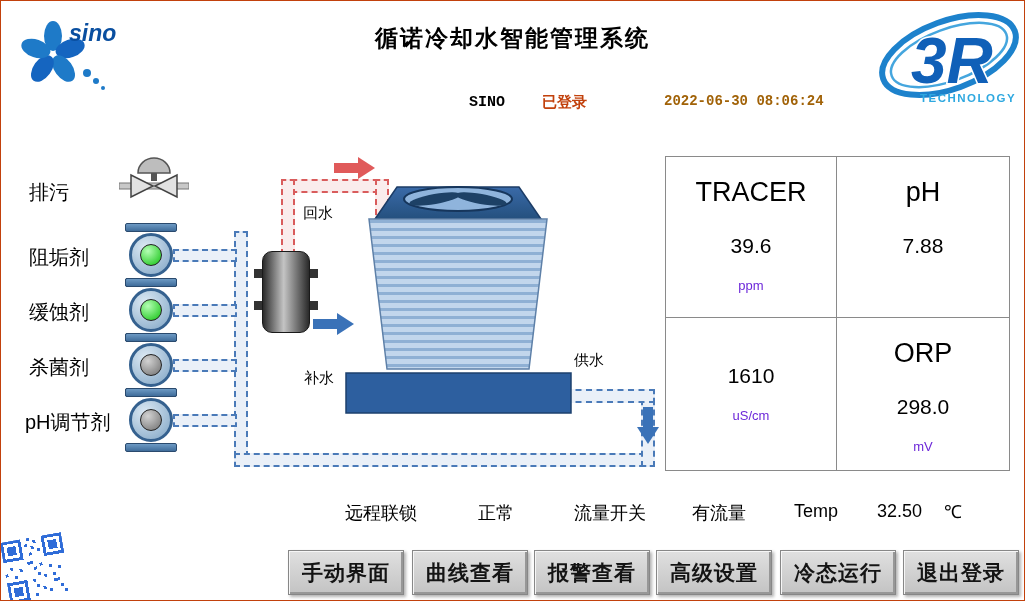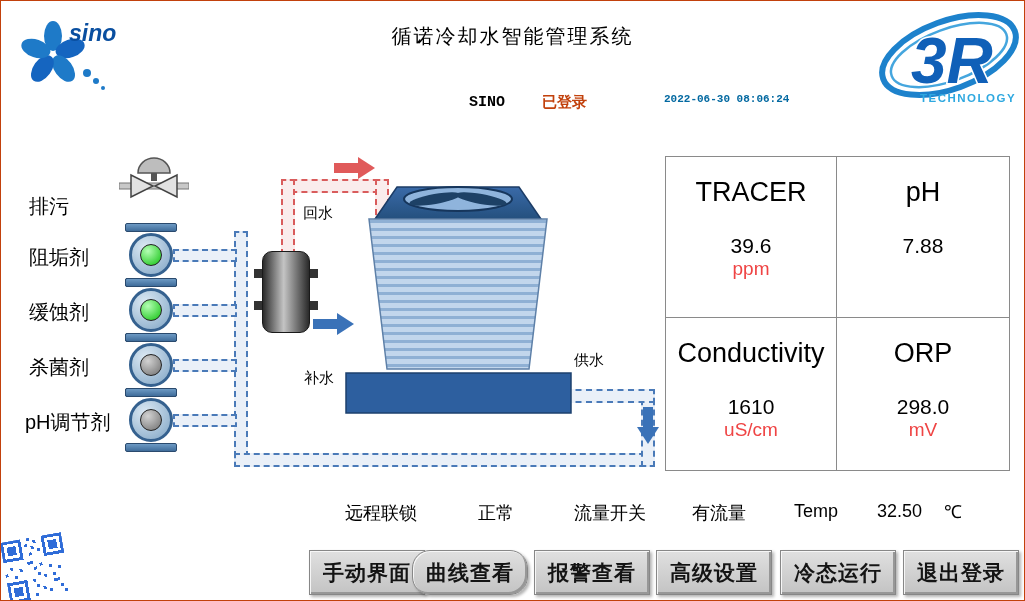--- a/index.html
+++ b/index.html
@@ -4,24 +4,24 @@
 <style>
   * { margin:0; padding:0; box-sizing:border-box; }
   body { background:#e8e8e8; font-family:"Liberation Sans", sans-serif; }
   .screen {
     position:relative; width:1025px; height:601px; background:#ffffff;
     border:1px solid #c2410c; overflow:hidden; font-family:"Liberation Sans", sans-serif;
   }
   .abs { position:absolute; }
 
   
-  .page-title { top:22px; left:0; width:100%; text-align:center; font-size:20px; font-weight:400; letter-spacing:2px; color:#000; }
+  .page-title { top:22px; left:0; width:100%; text-align:center; font-size:23px; font-weight:700; letter-spacing:2px; color:#000; }
   .hdr-user { left:468px; top:93px; font-family:"Liberation Mono", monospace; font-weight:700; font-size:15px; color:#000; }
   .hdr-login { left:541px; top:92px; font-size:15px; font-weight:600; color:#c2410c; }
-  .hdr-datetime { left:663px; top:92px; font-family:"Liberation Mono", monospace; font-weight:700; font-size:11px; color:#0369a1; }
+  .hdr-datetime { left:663px; top:92px; font-family:"Liberation Mono", monospace; font-weight:700; font-size:14px; color:#a16207; }
 
   
   .chem-label { left:28px; font-size:20px; color:#000; white-space:nowrap; }
 
   
   .pump { position:absolute; left:124px; width:52px; }
   .pump-cap, .pump-base { height:9px; background:linear-gradient(#6d9ac4,#3f6c9a); border:1px solid #2a4a6e; border-radius:2px; }
   .pump-body { width:44px; height:44px; margin:1px auto; border-radius:50%;
     background:radial-gradient(circle at 35% 30%, #dce9f4, #7fa4c4); border:3px solid #35618f;
     display:flex; align-items:center; justify-content:center; }
@@ -53,21 +53,21 @@
   .flow-label { position:absolute; font-size:15px; color:#000; white-space:nowrap; }
 
   
   .data-panel { left:664px; top:155px; width:345px; height:315px; border:1px solid #8a8a8a;
     display:grid; grid-template-columns:170px 1fr; grid-template-rows:160px 1fr; background:#fff; }
   .dp-cell { display:flex; flex-direction:column; align-items:center; padding-top:20px; }
   .dp-cell.bl { border-left:1px solid #8a8a8a; }
   .dp-cell.bt { border-top:1px solid #8a8a8a; }
   .dp-label { font-size:27px; color:#000; }
   .dp-value { font-size:21px; color:#000; margin-top:26px; min-height:22px; }
-  .dp-unit { font-size:19px; color:#ef4444; min-height:20px; }
+  .dp-unit { font-size:13px; color:#6d28d9; margin-top:20px; min-height:20px; }
 
   
   .sb { position:absolute; top:500px; font-size:18px; color:#000; white-space:nowrap; }
 
   
   .nav-btn { position:absolute; top:549px; width:116px; height:45px; display:flex; align-items:center; justify-content:center;
     font-size:21px; font-weight:700; color:#141414; letter-spacing:1px;
     background:linear-gradient(#e0e0e0,#c3c3c3); border:1px solid #878787;
     box-shadow: inset 1px 1px 0 #f6f6f6, inset -2px -2px 0 #979797, 2px 2px 3px rgba(0,0,0,0.30);
     cursor:pointer; user-select:none; }
@@ -100,21 +100,21 @@
 
   <svg class="abs" style="left:872px; top:2px;" width="152" height="114" viewBox="0 0 152 114">
     <g transform="rotate(-20 76 52)">
       <ellipse cx="76" cy="52" rx="70" ry="34" fill="none" stroke="#1d82cc" stroke-width="6"></ellipse>
       <ellipse cx="76" cy="52" rx="61" ry="26" fill="none" stroke="#45a6de" stroke-width="2.5"></ellipse>
     </g>
     <text x="38" y="80" font-size="64" font-weight="bold" font-style="italic" fill="#1060b8" stroke="#ffffff" stroke-width="3" paint-order="stroke" font-family="Liberation Sans, sans-serif">3R</text>
     <text x="47" y="99" font-size="11.5" font-weight="bold" fill="#2ea8e0" letter-spacing="1.5" font-family="Liberation Sans, sans-serif">TECHNOLOGY</text>
   </svg>
 
-  <div class="abs chem-label" style="top:192px;font-family:Liberation Mono, monospace;">排污</div>
+  <div class="abs chem-label" style="top:178px;font-family:Liberation Mono, monospace;">排污</div>
   <div class="abs chem-label" style="top:243px;">阻垢剂</div>
   <div class="abs chem-label" style="top:298px;">缓蚀剂</div>
   <div class="abs chem-label" style="top:353px;">杀菌剂</div>
   <div class="abs chem-label" style="top:408px; left:24px;">pH调节剂</div>
 
   <svg class="abs" style="left:118px; top:146px;" width="70" height="58" viewBox="0 0 70 58">
     <rect x="0" y="36" width="70" height="6" fill="#c8c8c8" stroke="#777" stroke-width="1"></rect>
     <path d="M19,26 A16,15 0 0 1 51,26 Z" fill="#bdbdbd" stroke="#555" stroke-width="1.5"></path>
     <rect x="32" y="26" width="6" height="8" fill="#555"></rect>
     <polygon points="12,28 12,50 34,39" fill="#e2e2e2" stroke="#444" stroke-width="1.5"></polygon>
@@ -211,21 +211,20 @@
       <div class="dp-label">TRACER</div>
       <div class="dp-value">39.6</div>
       <div class="dp-unit">ppm</div>
     </div>
     <div class="dp-cell bl">
       <div class="dp-label">pH</div>
       <div class="dp-value">7.88</div>
       <div class="dp-unit"></div>
     </div>
     <div class="dp-cell bt">
-      <div class="dp-label">Conductivity</div>
       <div class="dp-value">1610</div>
       <div class="dp-unit">uS/cm</div>
     </div>
     <div class="dp-cell bl bt">
       <div class="dp-label">ORP</div>
       <div class="dp-value">298.0</div>
       <div class="dp-unit">mV</div>
     </div>
   </div>
 
@@ -277,20 +276,20 @@
           <rect x="12" y="17" width="1" height="1"></rect>
         <rect x="14" y="18" width="1" height="1"></rect>
           <rect x="9" y="19" width="1" height="1"></rect>
           <rect x="18" y="17" width="1" height="1"></rect>
         <rect x="19" y="19" width="1" height="1"></rect>
           <rect x="16" y="13" width="1" height="1"></rect>
       </g>
     </svg>
   </div>
 
-  <div class="nav-btn" style="left:287px;margin-left:21px;">手动界面</div>
-  <div class="nav-btn" style="left:411px;border-radius:18px;">曲线查看</div>
+  <div class="nav-btn" style="left:287px;">手动界面</div>
+  <div class="nav-btn" style="left:411px;">曲线查看</div>
   <div class="nav-btn" style="left:533px;">报警查看</div>
   <div class="nav-btn" style="left:655px;">高级设置</div>
   <div class="nav-btn" style="left:779px;">冷态运行</div>
   <div class="nav-btn" style="left:902px;">退出登录</div>
 
 </div>
 
 </body></html>

